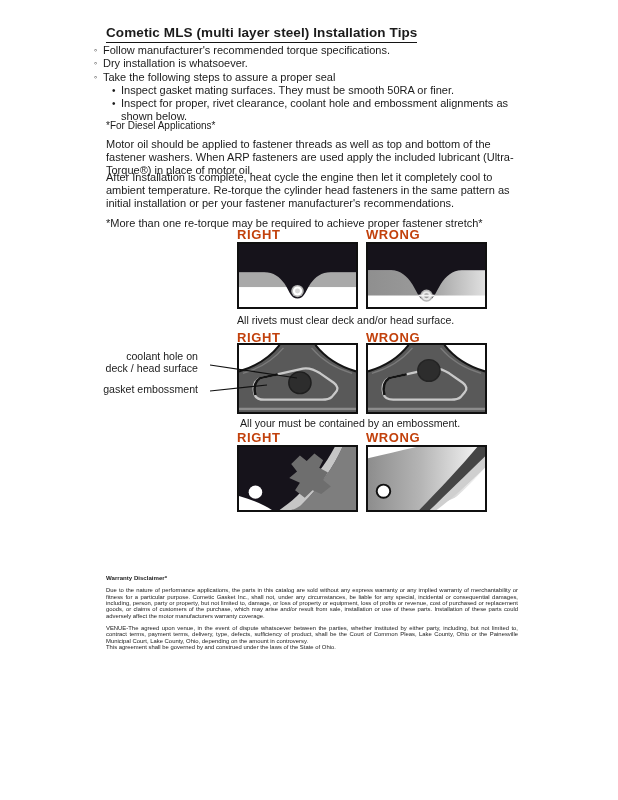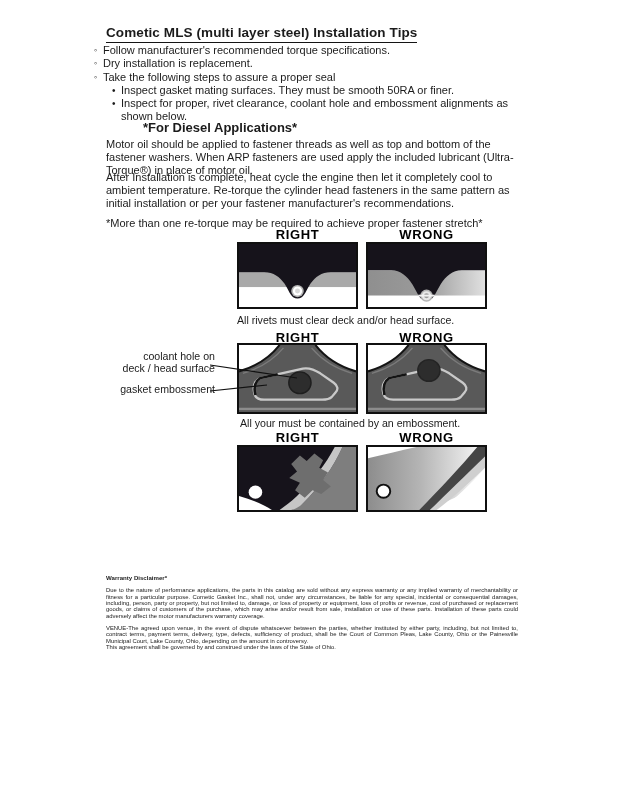--- a/index.html
+++ b/index.html
@@ -11,34 +11,34 @@
 
   .title { left:106px; top:25px; font-size:13.5px; font-weight:bold;
            border-bottom:1.6px solid #141414; padding-bottom:2px; letter-spacing:.1px; }
 
   .bullets { left:94px; top:44px; width:440px; font-size:11px; }
   .bullet-row { display:flex; line-height:13.3px; }
   .bullet-row .mk { width:9px; flex:0 0 9px; font-size:9px; line-height:13.3px; text-align:left; }
   .bullet-row.lvl2 { margin-left:18px; }
   .bullet-row.lvl2 .mk { font-size:10px; }
 
-  .diesel-h { left:106px; top:120px; font-size:13px; font-weight:bold;margin-left:37px; }
+  .diesel-h { left:106px; top:120px; font-size:10px; font-weight:normal; }
   .para { left:106px; width:420px; font-size:11px; line-height:13px; }
   .p1 { top:138px; }
   .p2 { top:171px; }
   .p3 { top:217px; }
 
-  .dlabel { width:121px; text-align:center; font-size:13px; font-weight:bold;
-            letter-spacing:.6px; color:#000000; }
+  .dlabel { width:121px; text-align:left; font-size:13px; font-weight:bold;
+            letter-spacing:.6px; color:#c2410c; }
   .dbox  { width:121px; border:2.5px solid #101010; background:#fff; }
   .h67 { height:67px; } .h71 { height:71px; }
   .dbox svg { display:block; width:100%; height:100%; }
   .caption { font-size:10.6px; line-height:12.5px; white-space:pre-line; }
 
-  .callout { right:403px; text-align:right; font-size:10.6px; line-height:11.8px;
+  .callout { right:420px; text-align:right; font-size:10.6px; line-height:11.8px;
              white-space:pre-line; }
 
   .disclaimer { left:106px; top:575px; width:412px; font-size:5.9px; line-height:6.35px; }
   .disclaimer h3 { font-size:6.1px; font-weight:bold; margin-bottom:6px; }
   .disclaimer p { margin-bottom:6px; text-align:justify; white-space:pre-line; }
 
   .pagenum { left:388px; top:757px; font-size:14.5px; letter-spacing:.4px; color:#1a1a1a; }
 
   .ptr-overlay { left:205px; top:345px; width:100px; height:55px; z-index:3; pointer-events:none; }
 </style>
@@ -49,21 +49,21 @@
 
   <div class="abs title">Cometic MLS (multi layer steel) Installation Tips</div>
 
   <div class="abs bullets">
     <div class="bullet-row">
       <span class="mk">◦</span>
       <span>Follow manufacturer's recommended torque specifications.</span>
     </div>
     <div class="bullet-row">
       <span class="mk">◦</span>
-      <span>Dry installation is replacement.</span>
+      <span>Dry installation is whatsoever.</span>
     </div>
     <div class="bullet-row">
       <span class="mk">◦</span>
       <span>Take the following steps to assure a proper seal</span>
     </div>
     <div class="bullet-row lvl2">
       <span class="mk">•</span>
       <span>Inspect gasket mating surfaces.  They must be smooth 50RA or finer.</span>
     </div>
     <div class="bullet-row lvl2">

